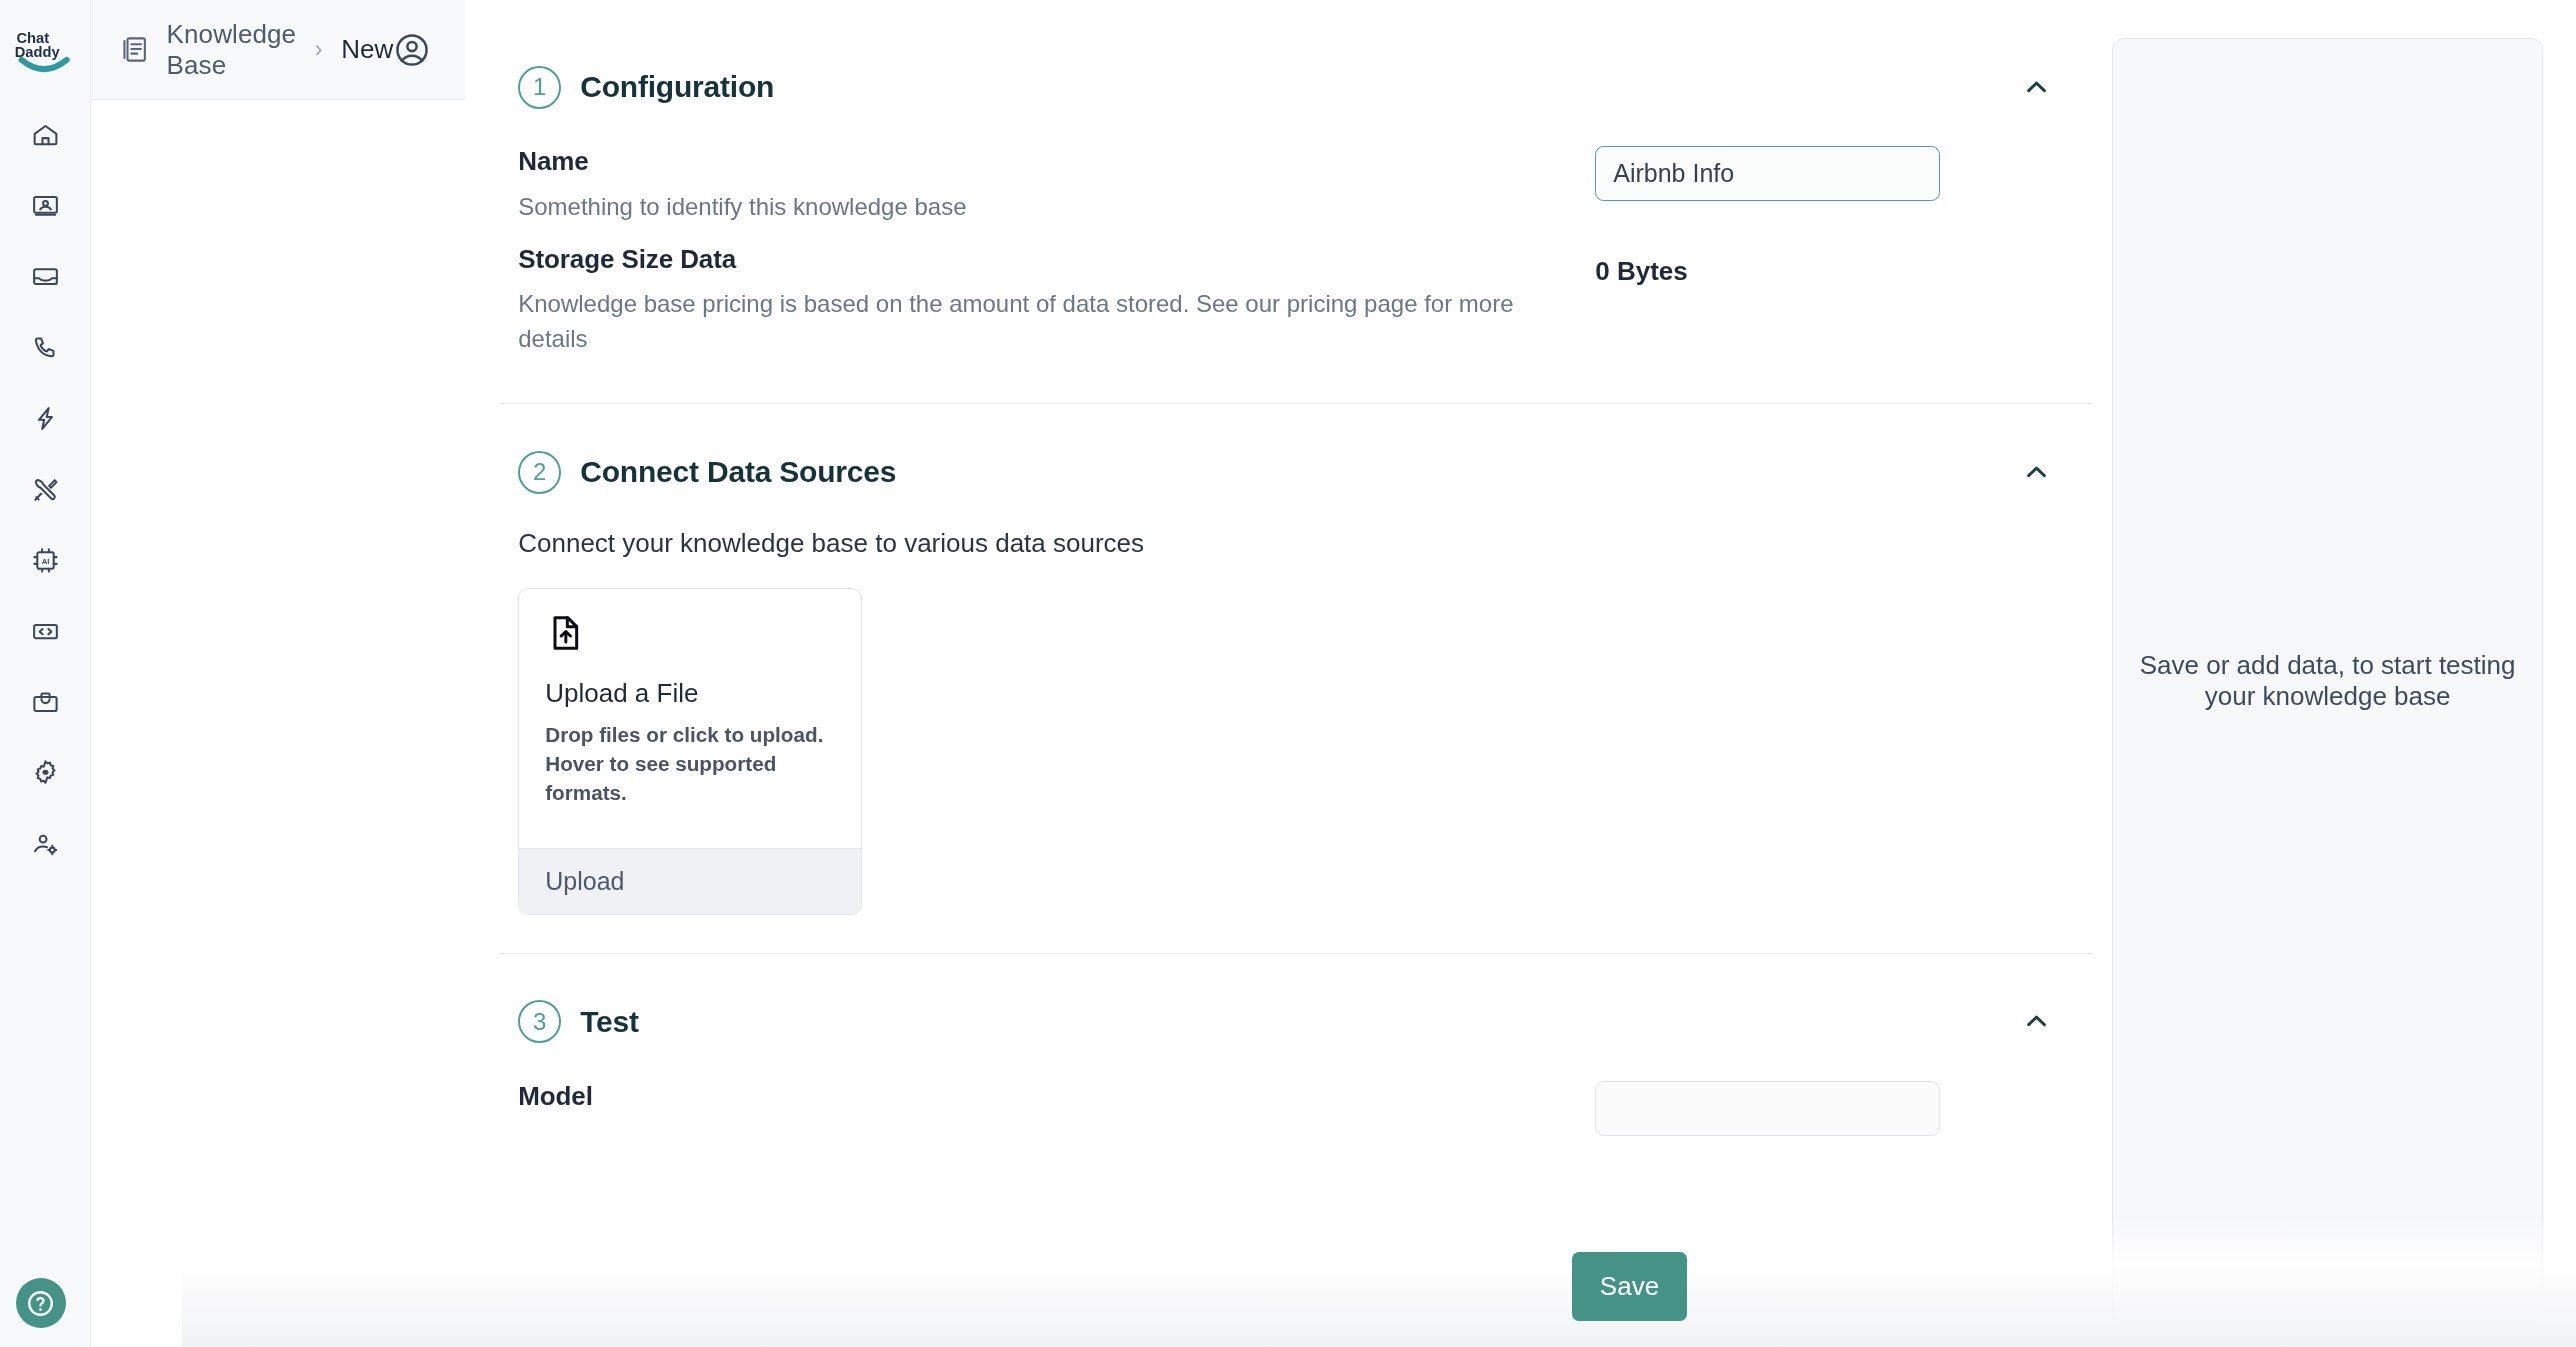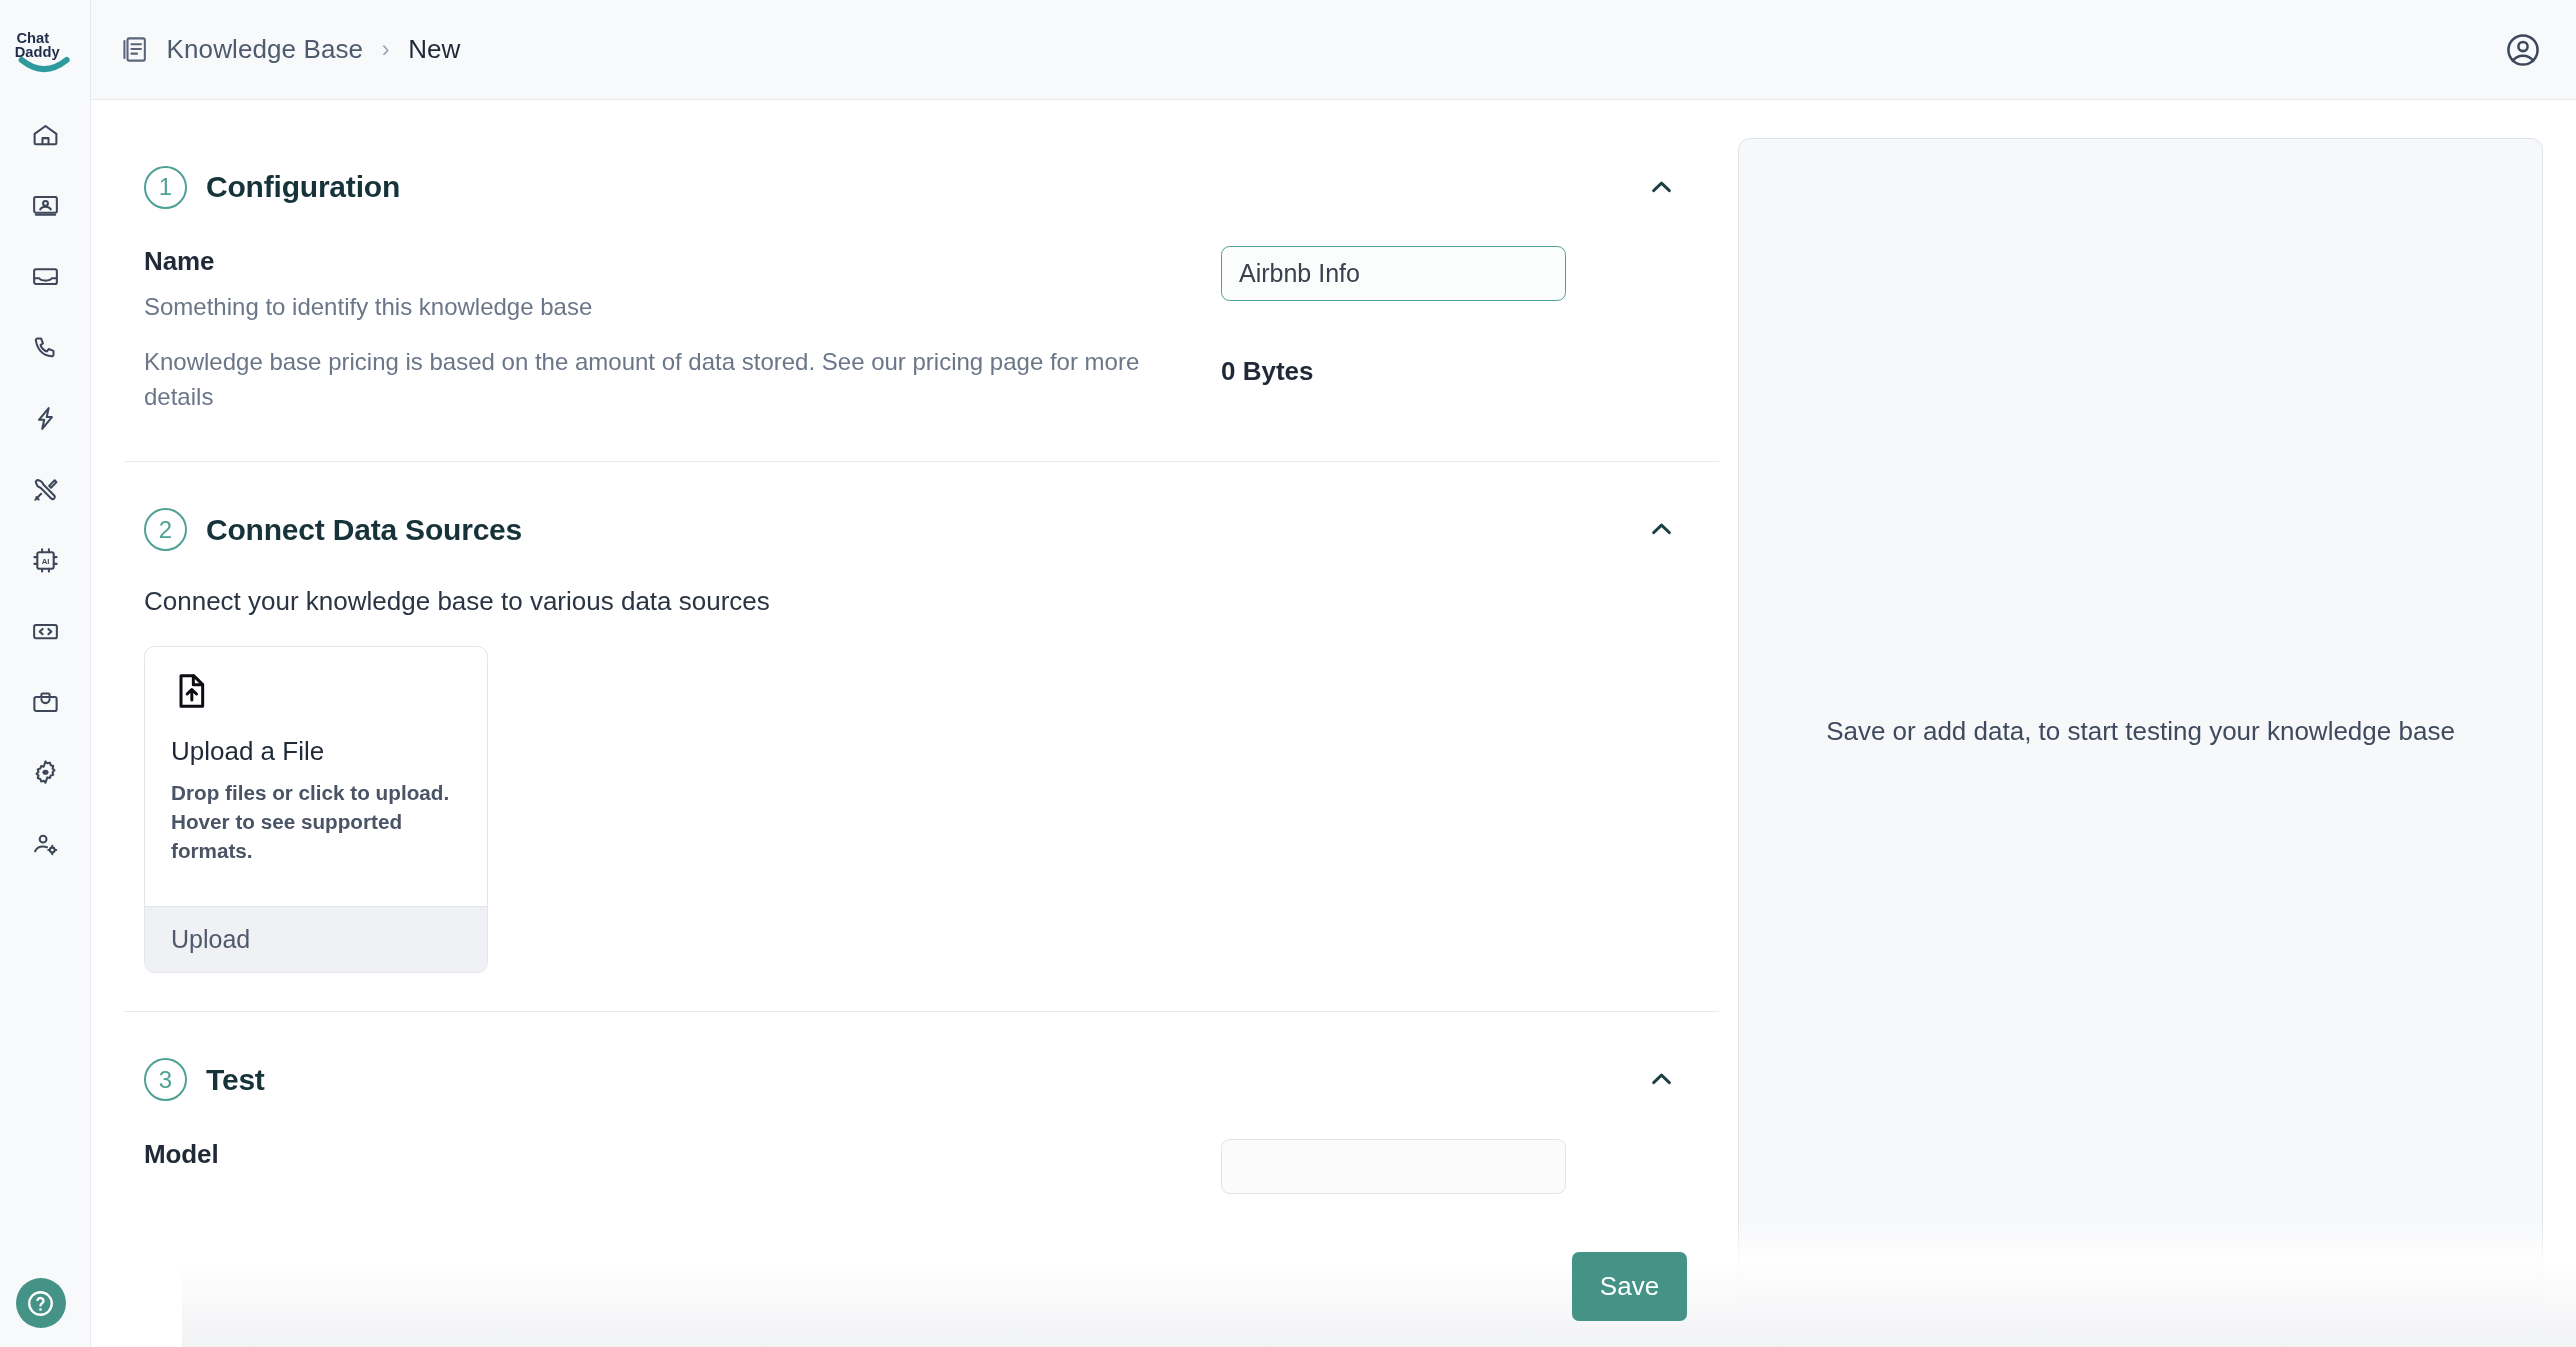--- a/index.html
+++ b/index.html
@@ -63,21 +63,21 @@
     bottom: 19px;
     width: 50px; height: 50px;
     border-radius: 50%;
     background: #459387;
     display: flex; align-items: center; justify-content: center;
     cursor: pointer;
     z-index: 40;
   }
 
   
-  .stage { flex: 1; display: flex; flex-direction: column; min-width: 0; position: relative; }
+  .stage { flex: 1; display: flex; flex-direction: row; min-width: 0; position: relative; }
 
   .topbar {
     height: 100px;
     flex: 0 0 100px;
     background: #f8f9fb;
     border-bottom: 1.7px solid #e8eaee;
     display: flex;
     align-items: center;
     padding: 0 34px 0 27.6px;
   }
@@ -429,20 +429,21 @@
                 <div class="field-label">Name</div>
                 <div class="field-desc">Something to identify this knowledge base</div>
               </div>
               <div class="field-control">
                 <input class="text-input" type="text" value="Airbnb Info" style="">
               </div>
             </div>
 
             <div class="field-row">
               <div class="field-text">
+                <div class="field-label">Storage Size Data</div>
                 <div class="field-desc">Knowledge base pricing is based on the amount of data stored. See our pricing page for more details</div>
               </div>
               <div class="field-control">
                 <div class="value-static">0 Bytes</div>
               </div>
             </div>
 
           </div>
         </div>
 

